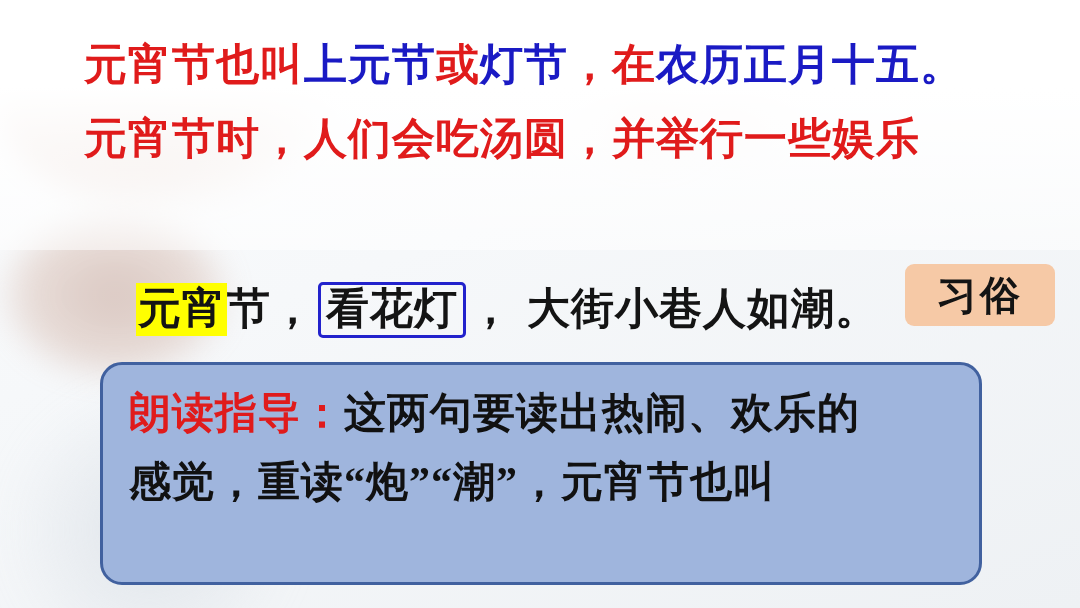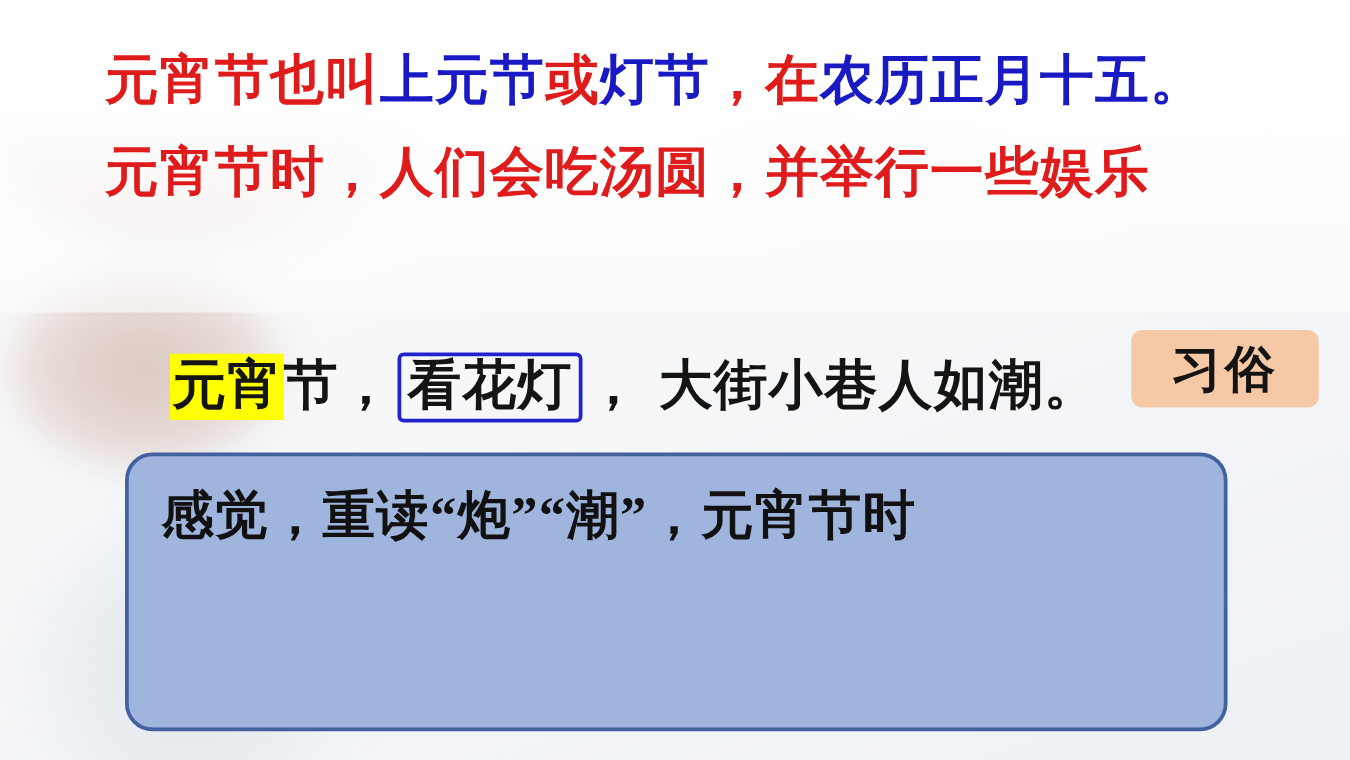--- a/index.html
+++ b/index.html
@@ -203,18 +203,21 @@
     <span class="hl-yellow">元宵</span><span>节，</span><span class="boxed">看花灯</span><span>，</span><span class="gap-after">大街小巷人如潮。</span>
   </div>
 
   <div class="badge">
     <span class="badge-text">习俗</span>
   </div>
 
   <div class="panel">
     <div class="panel-inner">
       <div class="panel-line">
-        <span>感觉，重读“炮”“潮”，元宵节时</span>
+        <span class="panel-label">朗读指导：</span><span>这两句要读出热闹、欢乐的</span>
+      </div>
+      <div class="panel-line">
+        <span>感觉，重读“炮”“潮”，元宵节也叫</span>
       </div>
     </div>
   </div>
 
 </div>
 
 </body></html>

